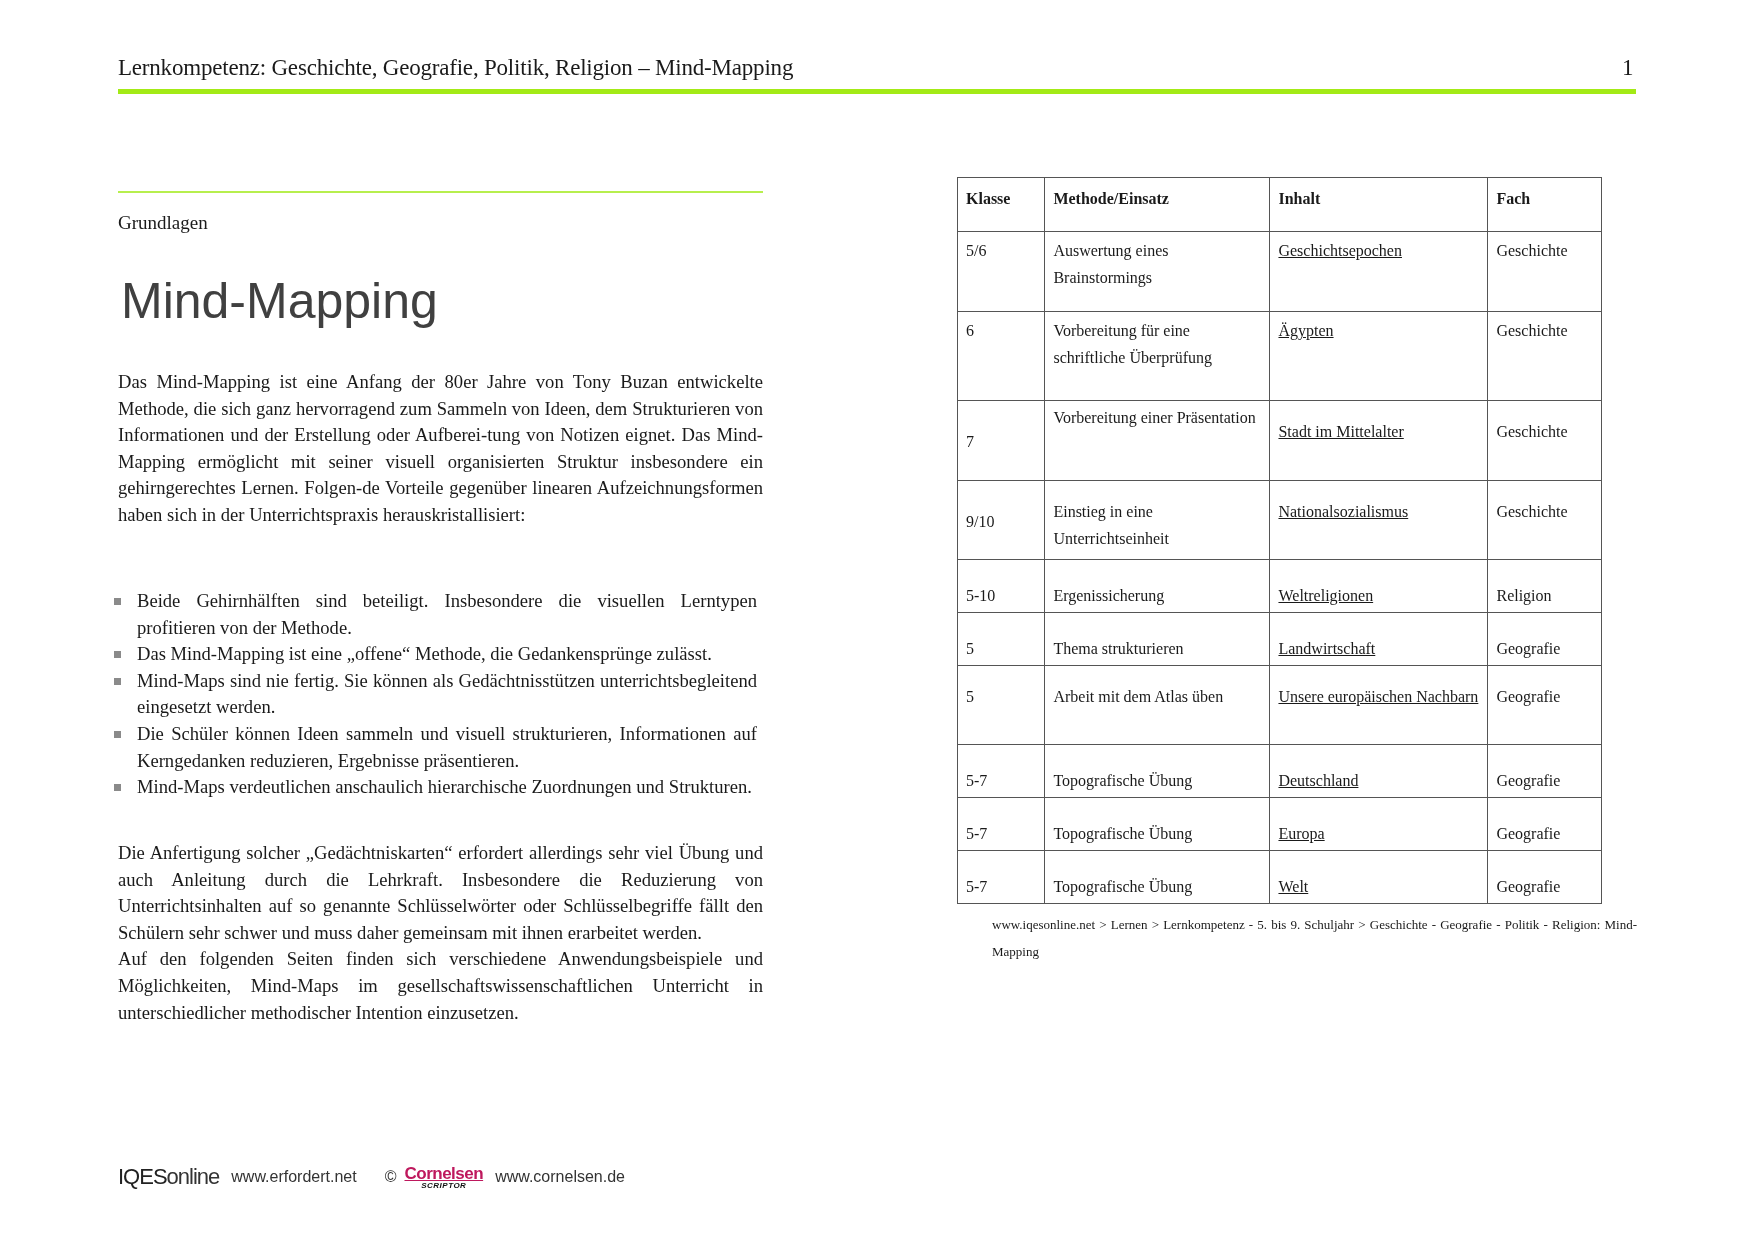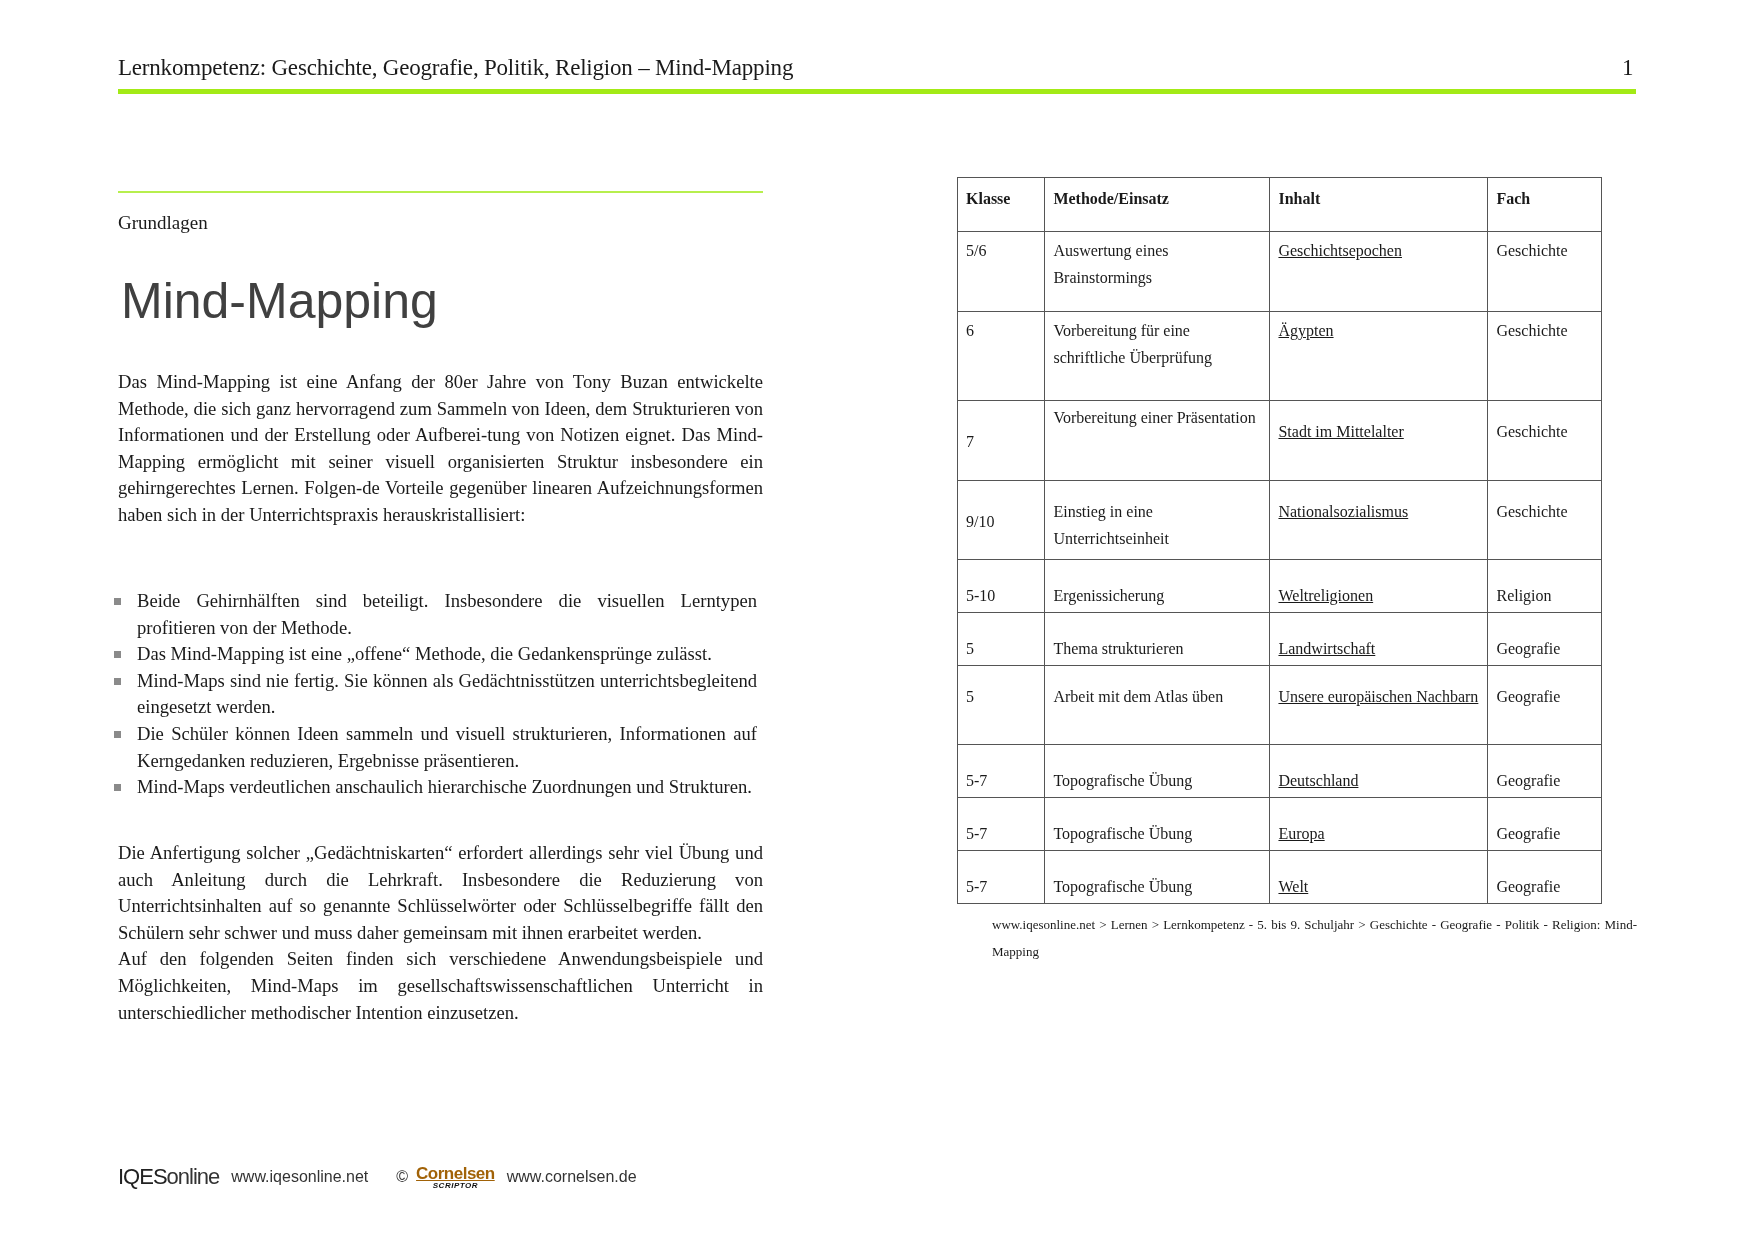--- a/index.html
+++ b/index.html
@@ -22,21 +22,21 @@
   #bullets li { position: relative; padding-left: 25px; text-align: justify; }
   #bullets li .bullet { position: absolute; left: 2px; top: 10px; width: 7px; height: 7px; background: #8a8a8a; }
   #closing { top: 840px; }
 
   #footer { position: absolute; left: 118px; top: 1162px; height: 30px; display: flex; align-items: center; }
   #iqes-logo { font-size: 22px; letter-spacing: -1px; color: #222; }
   #iqes-logo .light { font-weight: normal; color: #333; }
   .footer-url { font-size: 16px; color: #333; margin-left: 12px; }
   #copyright { font-size: 16px; margin-left: 28px; color: #333; }
   #cornelsen-logo { margin-left: 8px; display: inline-flex; flex-direction: column; align-items: center; line-height: 1; }
-  #cornelsen-logo .brand { font-size: 17px; font-weight: bold; text-decoration: underline; color: #a16207; letter-spacing: -0.5px; }
+  #cornelsen-logo .brand { font-size: 17px; font-weight: bold; text-decoration: underline; color: #be185d; letter-spacing: -0.5px; }
   #cornelsen-logo .sub { font-size: 8px; font-style: italic; font-weight: bold; color: #111; letter-spacing: 0.5px; }
 
   #overview-table { position: absolute; left: 957px; top: 177px; width: 645px; border-collapse: collapse; font-size: 16px; line-height: 26.6px; }
   #overview-table th, #overview-table td { border: 1.5px solid #555; vertical-align: top; text-align: left; padding: 6px 8px 0 8px; }
   #overview-table th { font-weight: bold; height: 45px; padding-top: 8px; }
   #overview-table td.bottom { vertical-align: bottom; padding-bottom: 2px; }
   #overview-table .c1 { width: 70px; }
   #overview-table .c2 { width: 207px; }
   #overview-table .c3 { width: 200px; }
   #overview-table .c4 { width: 96px; }
@@ -140,20 +140,20 @@
       <td class="bottom"><span class="link">Welt</span></td>
       <td class="bottom">Geografie</td>
     </tr>
   </tbody>
 </table>
 
 <div id="breadcrumb" class="serif">www.iqesonline.net &gt; Lernen &gt; Lernkompetenz - 5. bis 9. Schuljahr &gt; Geschichte - Geografie - Politik - Religion: Mind-Mapping</div>
 
 <div id="footer">
   <span id="iqes-logo" class="sans"><span>IQES</span><span class="light">online</span></span>
-  <span class="footer-url sans">www.iqesonline.net</span>
+  <span class="footer-url sans">www.erfordert.net</span>
   <span id="copyright" class="sans">©</span>
   <span id="cornelsen-logo" class="sans">
     <span class="brand">Cornelsen</span>
     <span class="sub">SCRIPTOR</span>
   </span>
   <span class="footer-url sans">www.cornelsen.de</span>
 </div>
 
 </body></html>

